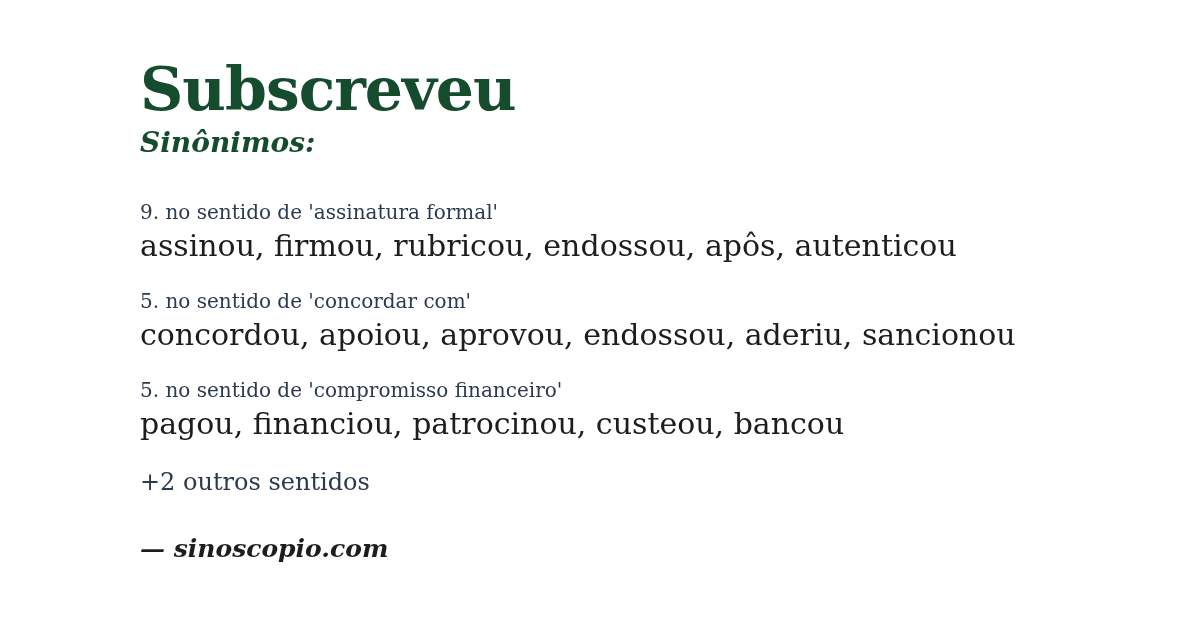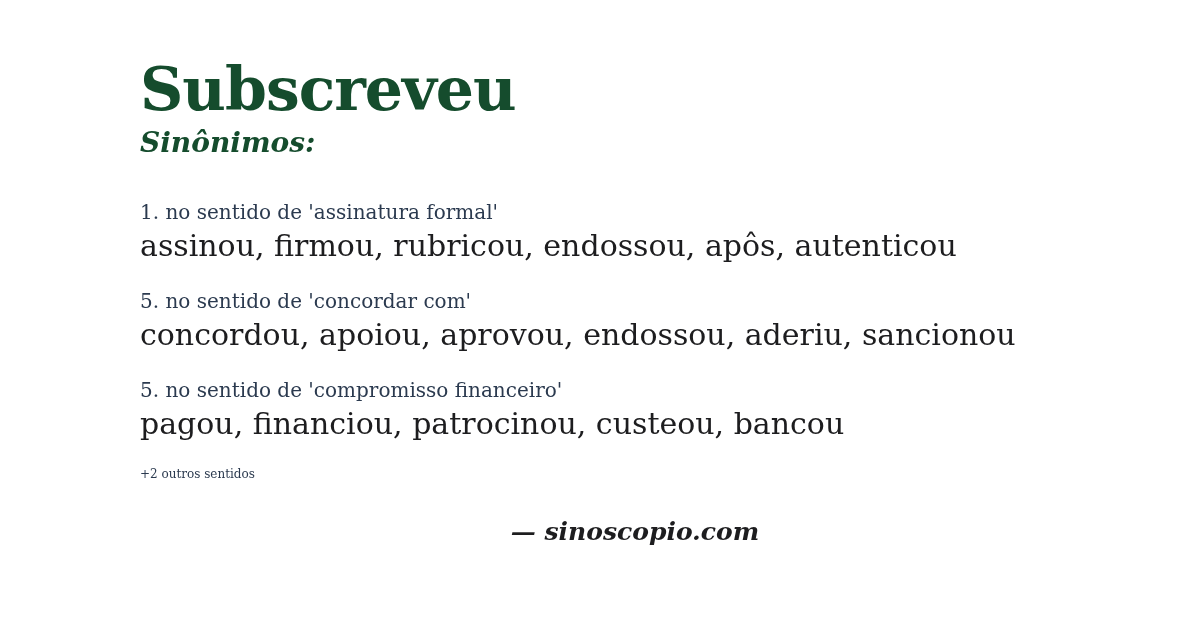--- a/index.html
+++ b/index.html
@@ -48,49 +48,48 @@
   }
   .sense-synonyms {
     margin-top: 2px;
     font-size: 30px;
     line-height: 1.2;
     color: var(--text-dark);
     white-space: nowrap;
   }
   .more-senses {
     margin-top: 24px;
-    font-size: 12px;
+    font-size: 24px;
     line-height: 1.35;
     color: var(--label-navy);
     display: inline-block;
     cursor: pointer;
   }
   .attribution {
     margin-top: 36px;
     font-size: 25px;
     line-height: 1.15;
     font-weight: 700;
     font-style: italic;
     color: var(--text-dark);
-    text-align: center;
   }
 </style>
 </head>
 <body>
 
 <div class="card">
 
   <h1 class="title">Subscreveu</h1>
 
   <div class="subtitle">Sinônimos:</div>
 
   <div class="senses">
 
     <div class="sense">
-      <div class="sense-label">1. no sentido de 'assinatura formal'</div>
+      <div class="sense-label">9. no sentido de 'assinatura formal'</div>
       <div class="sense-synonyms">assinou, firmou, rubricou, endossou, apôs, autenticou</div>
     </div>
 
     <div class="sense">
       <div class="sense-label">5. no sentido de 'concordar com'</div>
       <div class="sense-synonyms">concordou, apoiou, aprovou, endossou, aderiu, sancionou</div>
     </div>
 
     <div class="sense">
       <div class="sense-label">5. no sentido de 'compromisso financeiro'</div>

